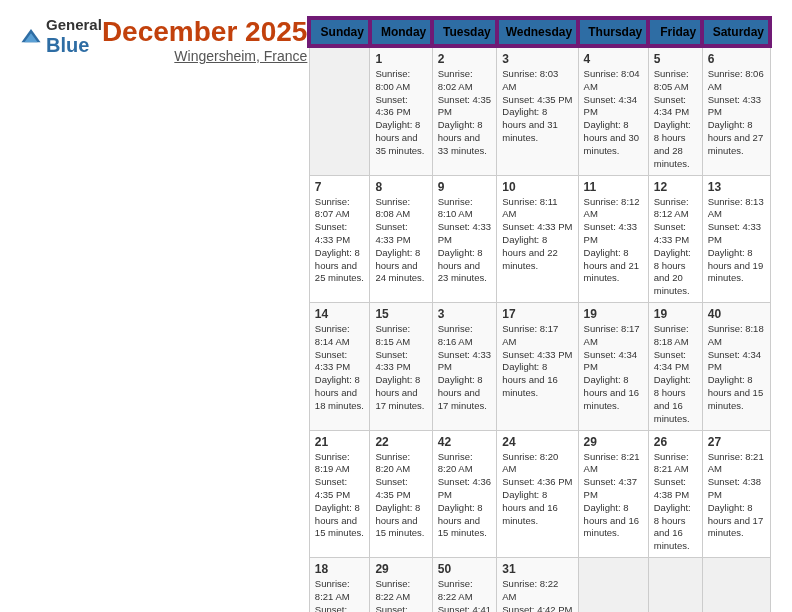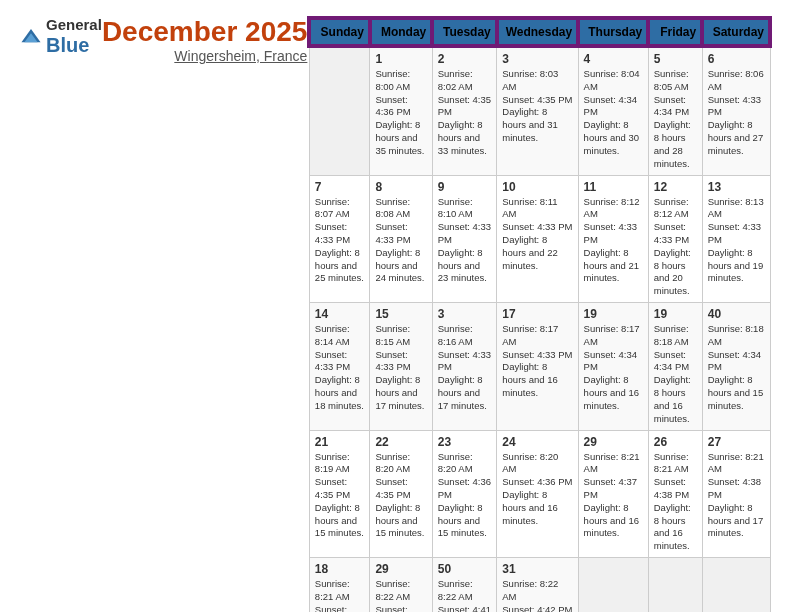--- a/index.html
+++ b/index.html
@@ -224,21 +224,21 @@
         <tr>
           <td>
             <span class="day-num">21</span>
             <div class="day-info">Sunrise: 8:19 AM<br>Sunset: 4:35 PM<br>Daylight: 8 hours and 15 minutes.</div>
           </td>
           <td>
             <span class="day-num">22</span>
             <div class="day-info">Sunrise: 8:20 AM<br>Sunset: 4:35 PM<br>Daylight: 8 hours and 15 minutes.</div>
           </td>
           <td>
-            <span class="day-num">23</span>
+            <span class="day-num">42</span>
             <div class="day-info">Sunrise: 8:20 AM<br>Sunset: 4:36 PM<br>Daylight: 8 hours and 15 minutes.</div>
           </td>
           <td>
             <span class="day-num">24</span>
             <div class="day-info">Sunrise: 8:20 AM<br>Sunset: 4:36 PM<br>Daylight: 8 hours and 16 minutes.</div>
           </td>
           <td>
             <span class="day-num">29</span>
             <div class="day-info">Sunrise: 8:21 AM<br>Sunset: 4:37 PM<br>Daylight: 8 hours and 16 minutes.</div>
           </td>

